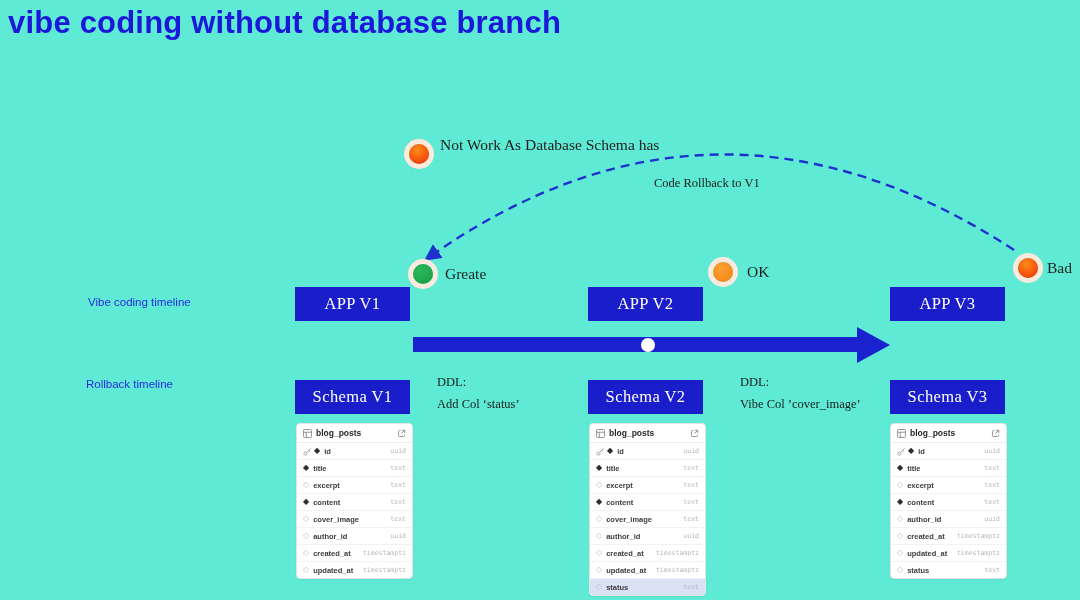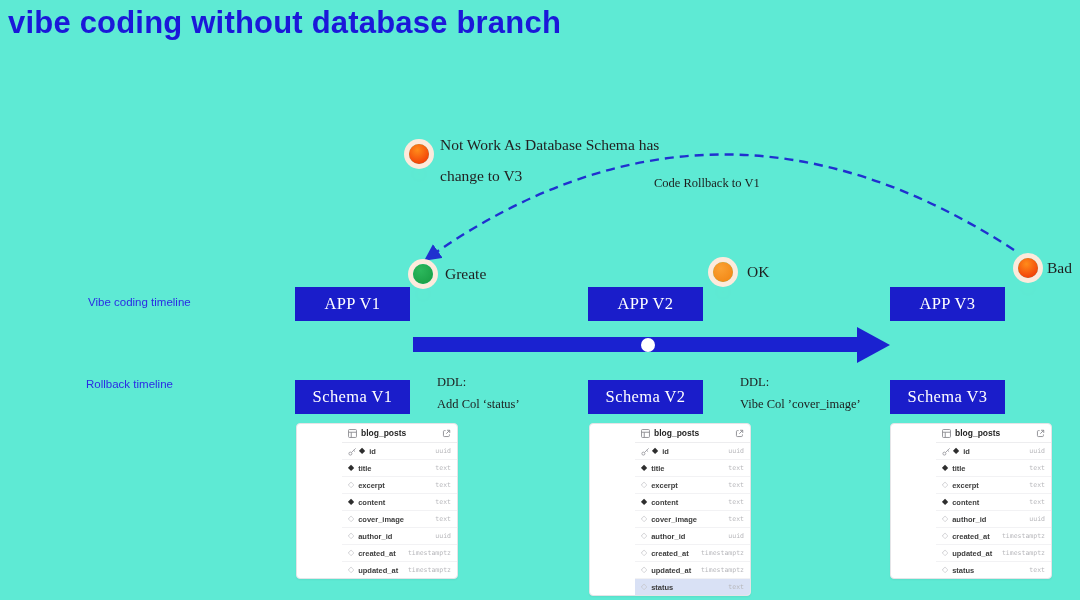--- a/index.html
+++ b/index.html
@@ -29,21 +29,21 @@
   
   .arrow-rect{left:413px;top:337px;width:445px;height:15px;background:#1a22d0;}
   .arrow-head{left:857px;top:327px;width:0;height:0;border-top:18px solid transparent;
               border-bottom:18px solid transparent;border-left:33px solid #1a22d0;}
   .arrow-dot{left:641px;top:338px;width:14px;height:14px;border-radius:50%;background:#fff;}
 
   .ddl{font-family:"Liberation Serif",serif;font-size:12.5px;line-height:22px;color:#1d1d1d;}
 
   
   .card{width:115px;background:#fff;border:1px solid #e4e4e7;border-radius:4px;
-        box-shadow:0 1px 2px rgba(0,0,0,.05);overflow:hidden;padding-left:45px;}
+        box-shadow:0 1px 2px rgba(0,0,0,.05);overflow:hidden;}
   .thead{height:18px;display:flex;align-items:center;gap:4px;padding:0 6px;border-bottom:1px solid #ededef;}
   .tname{font-size:8.5px;font-weight:bold;color:#262626;flex:1;white-space:nowrap;}
   .hicon{width:9px;height:9px;flex:none;}
   .trow{height:16px;display:flex;align-items:center;padding:0 6px;border-bottom:1px solid #f2f2f4;}
   .trow:last-child{border-bottom:none;}
   .trow.hl{background:#d9e1f5;}
   .dm{font-size:8px;line-height:1;margin-right:4px;flex:none;}
   .dm.f{color:#2e2e2e;} .dm.e{color:#c4c4c8;}
   .keyic{width:9px;height:9px;margin-right:2px;flex:none;}
   .rname{font-size:7.5px;font-weight:600;color:#3c3c3c;flex:1;white-space:nowrap;}
@@ -61,21 +61,20 @@
       <marker id="arr" orient="auto" markerWidth="9" markerHeight="9" refX="5" refY="3.5">
         <path d="M0 0 L7 3.5 L0 7 Z" fill="#2030cf"></path>
       </marker>
     </defs>
     <path d="M 614 202 Q 315 7 28 210" fill="none" stroke="#2030cf" stroke-width="2.4" stroke-dasharray="9 6" marker-end="url(#arr)"></path>
   </svg>
 
   <div class="abs dot dot-red" style="left:409px;top:144px;"></div>
   <div class="abs note-text serif" style="left:440px;top:129px;">
     <div>Not Work As Database Schema has</div>
-    <div>change to V3</div>
   </div>
   <div class="abs rollback-label serif" style="left:654px;top:176px;">Code Rollback to V1</div>
 
   <div class="abs dot dot-green" style="left:413px;top:264px;"></div>
   <div class="abs marker-label serif" style="left:445px;top:265px;font-family:Liberation Serif, serif;">Greate</div>
 
   <div class="abs dot dot-orange" style="left:713px;top:262px;"></div>
   <div class="abs marker-label serif" style="left:747px;top:263px;">OK</div>
 
   <div class="abs dot dot-red" style="left:1018px;top:258px;"></div>

